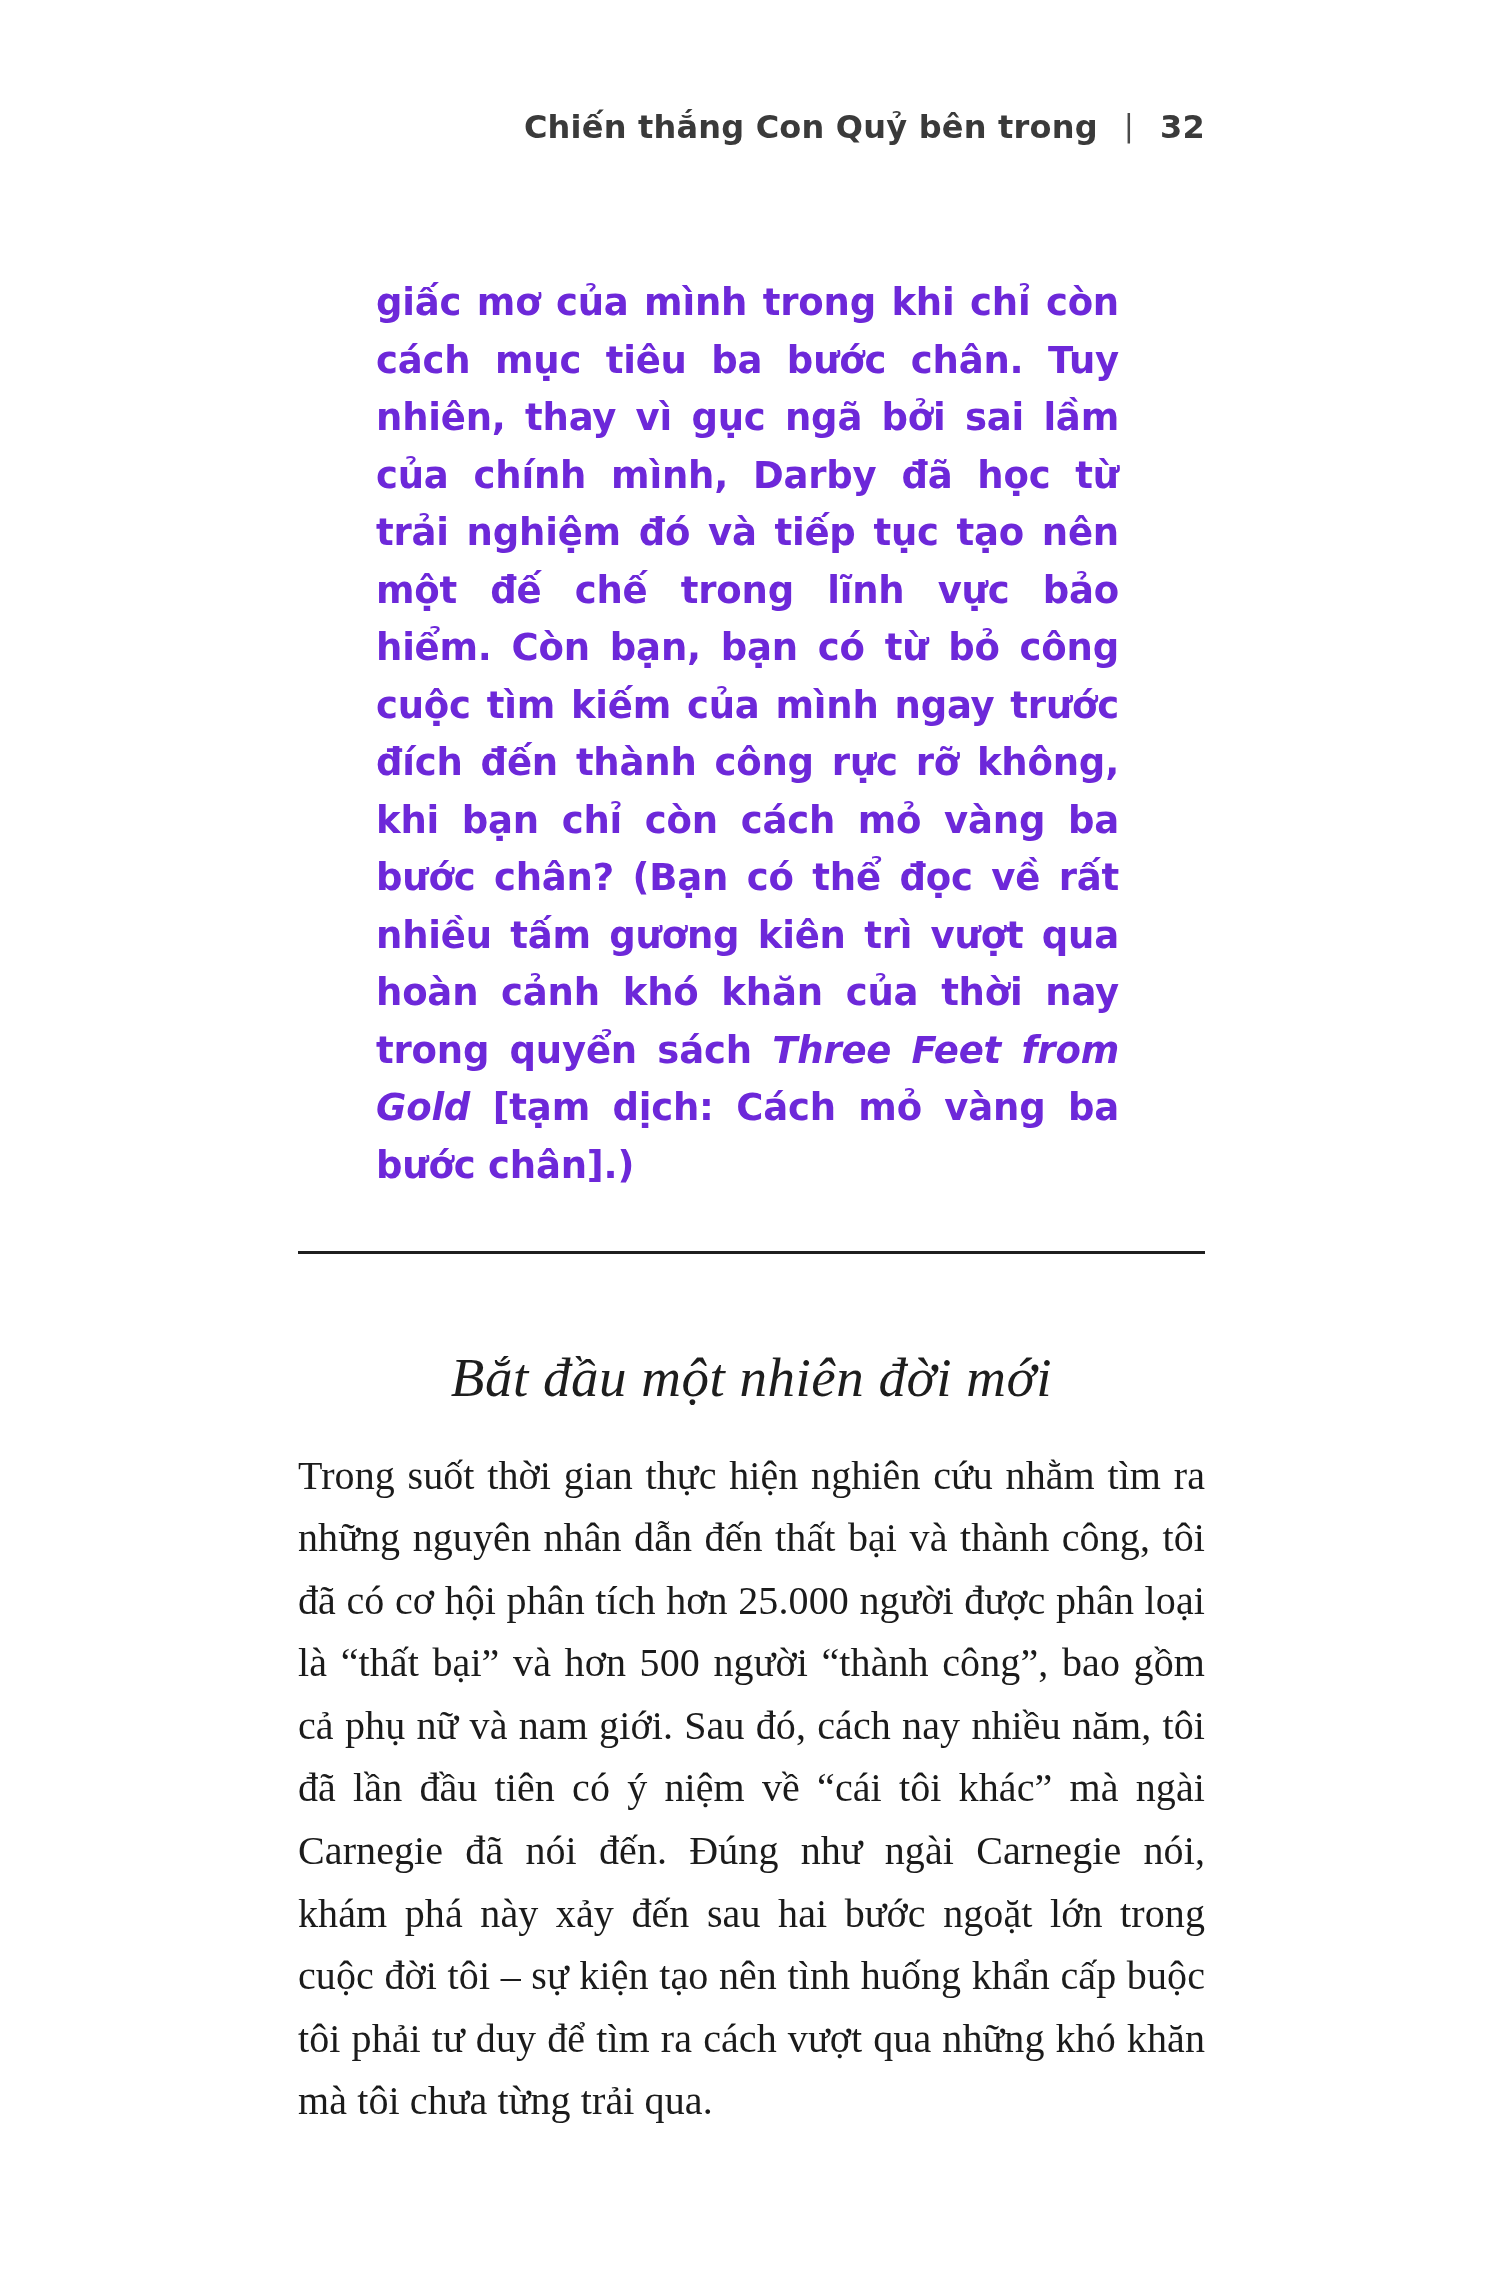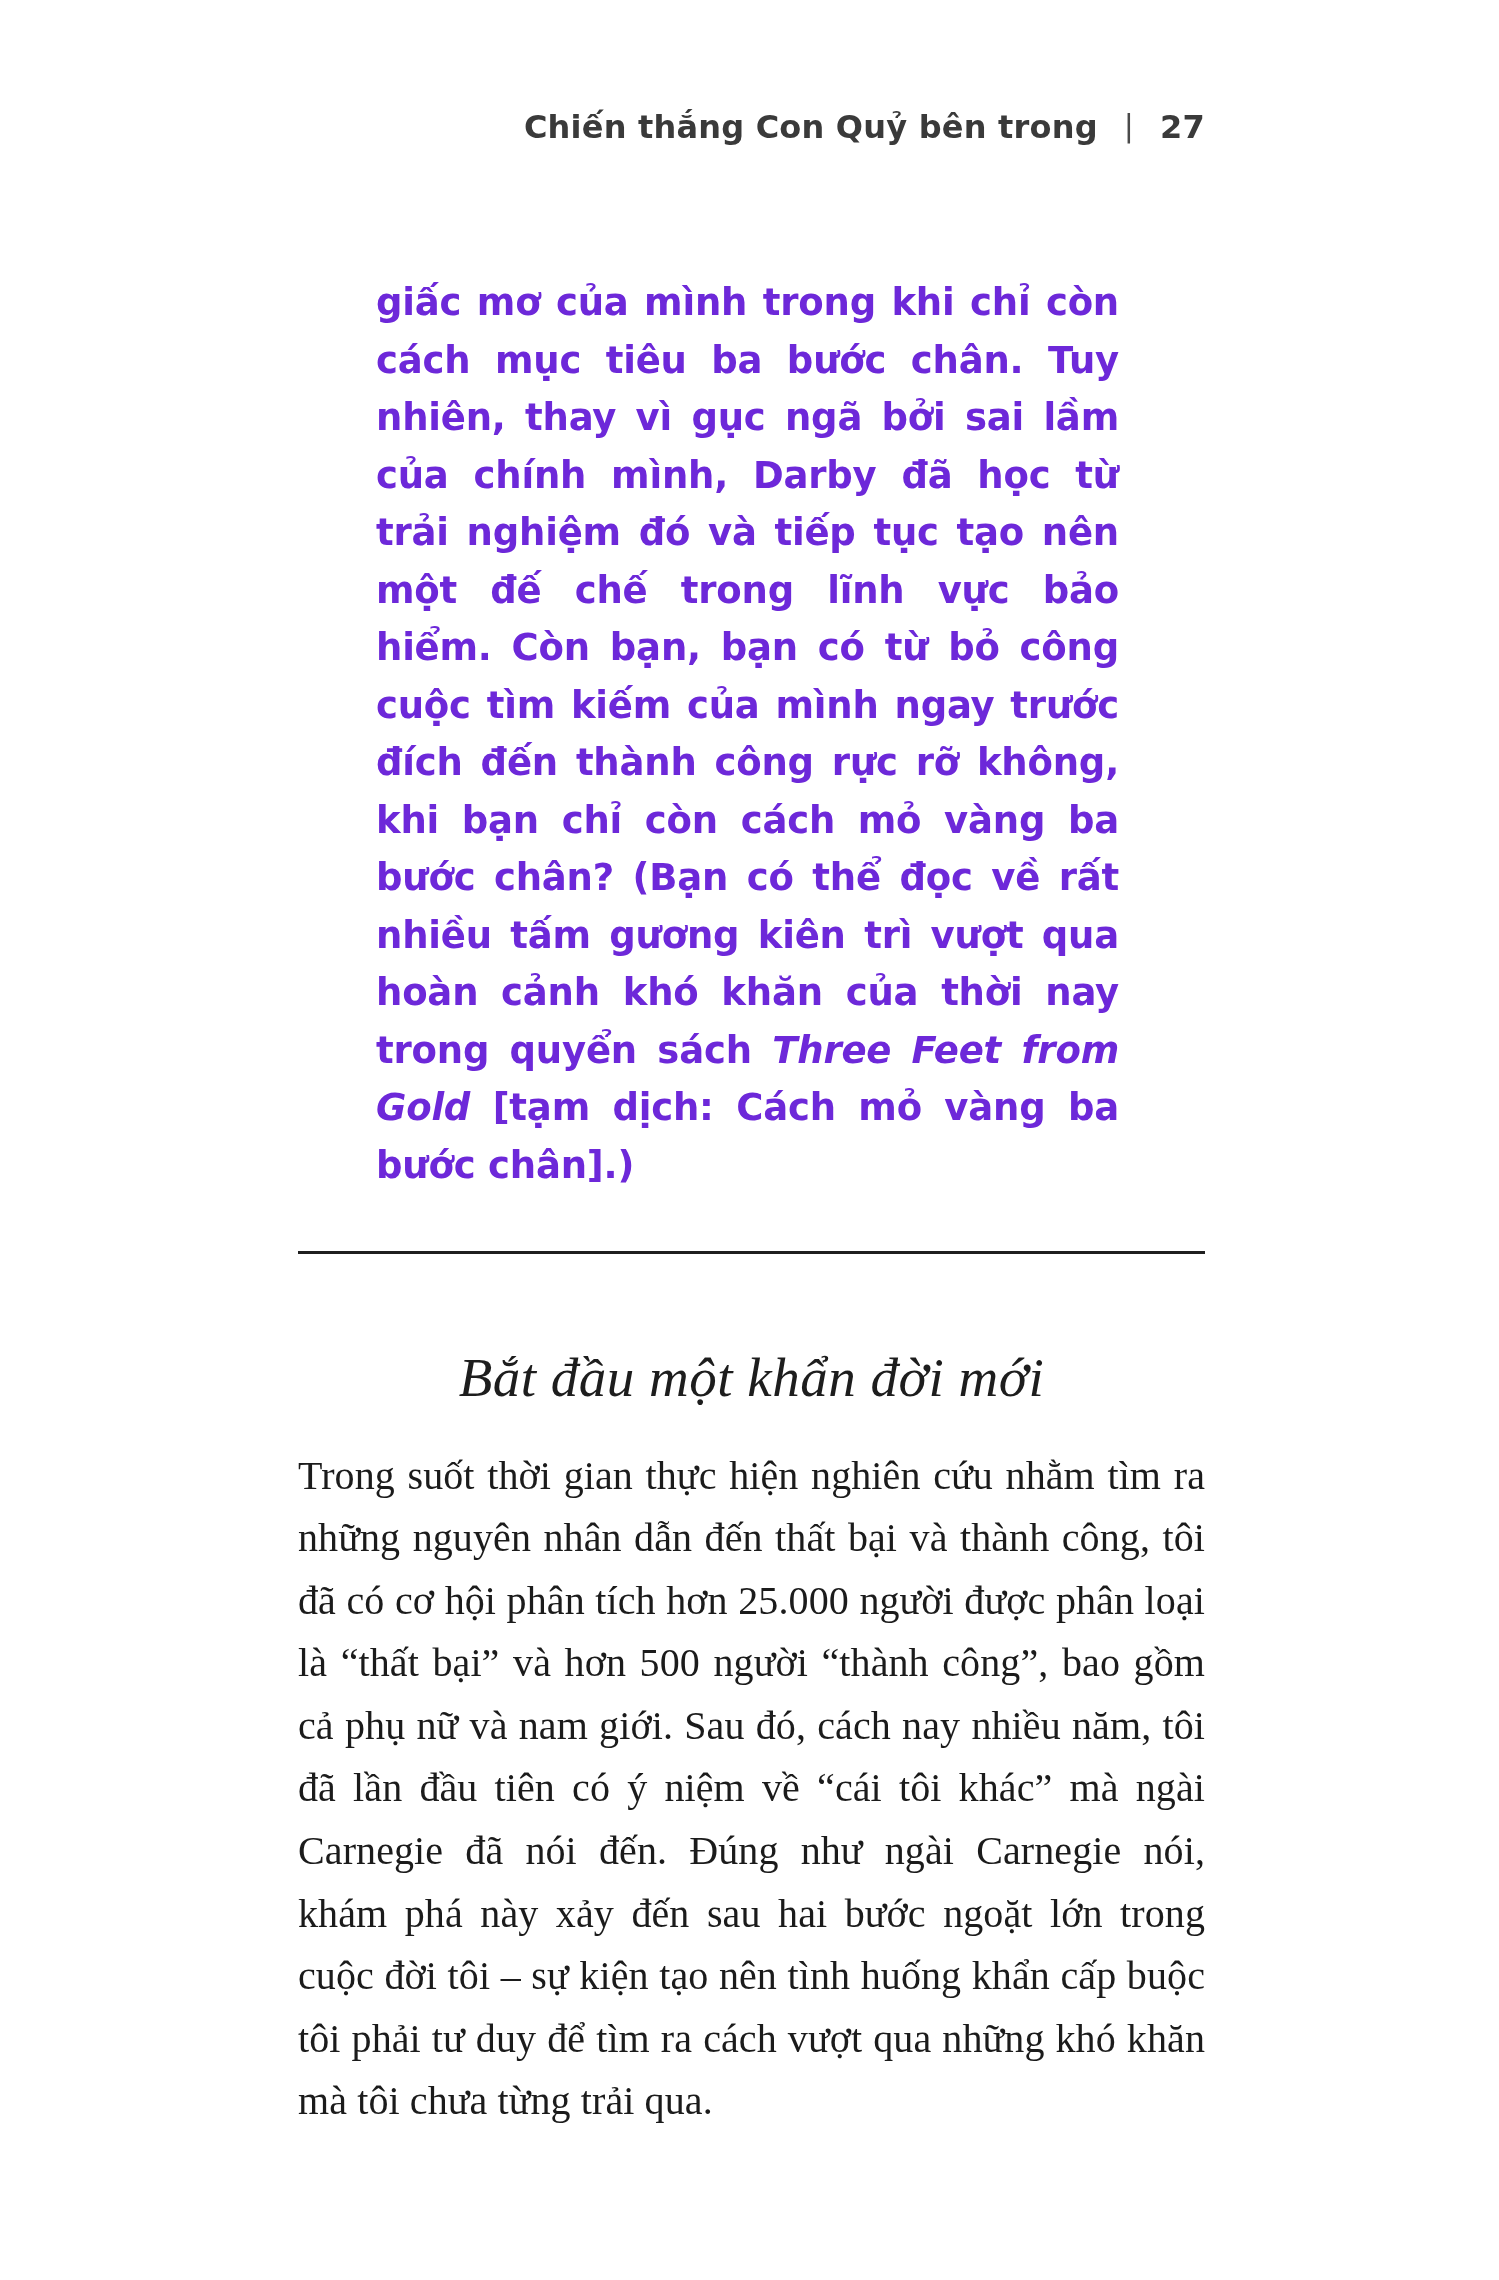--- a/index.html
+++ b/index.html
@@ -99,29 +99,29 @@
 </style>
 </head>
 <body>
 
 <div class="page">
   <div class="content">
 
     <div class="running-header">
       <span>Chiến thắng Con Quỷ bên trong</span>
       <span class="sep">|</span>
-      <span>27</span>
+      <span>32</span>
     </div>
 
     <div class="quote-block">
       <span>giấc mơ của mình trong khi chỉ còn cách mục tiêu ba bước chân. Tuy nhiên, thay vì gục ngã bởi sai lầm của chính mình, Darby đã học từ trải nghiệm đó và tiếp tục tạo nên một đế chế trong lĩnh vực bảo hiểm. Còn bạn, bạn có từ bỏ công cuộc tìm kiếm của mình ngay trước đích đến thành công rực rỡ không, khi bạn chỉ còn cách mỏ vàng ba bước chân? (Bạn có thể đọc về rất nhiều tấm gương kiên trì vượt qua hoàn cảnh khó khăn của thời nay trong quyển sách </span><span class="book-title-italic">Three Feet from Gold</span><span> [tạm dịch: Cách mỏ vàng ba bước chân].)</span>
     </div>
 
     <hr class="divider">
 
-    <h2 class="section-heading">Bắt đầu một khẩn đời mới</h2>
+    <h2 class="section-heading">Bắt đầu một nhiên đời mới</h2>
 
     <div class="body-copy">
       <p>Trong suốt thời gian thực hiện nghiên cứu nhằm tìm ra những nguyên nhân dẫn đến thất bại và thành công, tôi đã có cơ hội phân tích hơn 25.000 người được phân loại là “thất bại” và hơn 500 người “thành công”, bao gồm cả phụ nữ và nam giới. Sau đó, cách nay nhiều năm, tôi đã lần đầu tiên có ý niệm về “cái tôi khác” mà ngài Carnegie đã nói đến. Đúng như ngài Carnegie nói, khám phá này xảy đến sau hai bước ngoặt lớn trong cuộc đời tôi – sự kiện tạo nên tình huống khẩn cấp buộc tôi phải tư duy để tìm ra cách vượt qua những khó khăn mà tôi chưa từng trải qua.</p>
     </div>
 
   </div>
 </div>
 
 </body></html>

